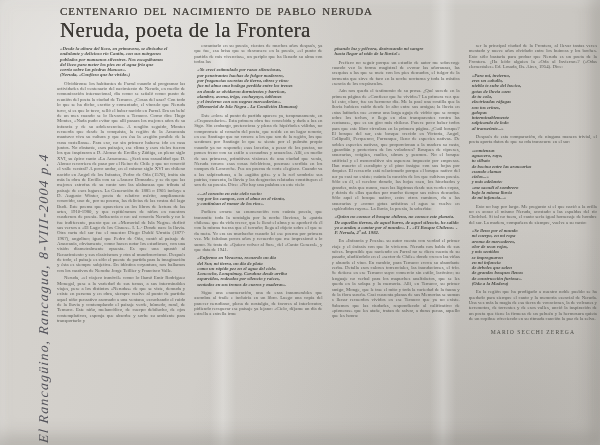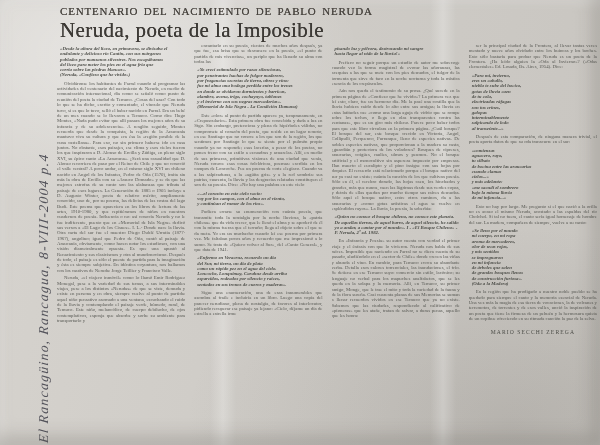--- a/index.html
+++ b/index.html
@@ -40,21 +40,21 @@
 <body>
 
 <div class="page">
   <div class="streak" style="left:210px"></div>
   <div class="streak" style="left:430px"></div>
 
   <div class="annotation">El Rancagüino, Rancagua, 8-VIII-2004 p.4</div>
 
   <div class="header">
     <div class="kicker">CENTENARIO DEL NACIMIENTO DE PABLO NERUDA</div>
-    <div class="title">Neruda, poeta de la Imposible</div>
+    <div class="title">Neruda, poeta de la Frontera</div>
   </div>
 
   <div class="columns">
       <div class="col">
         <div class="quote">«Desde la altura del liceo, en primavera, se divisaba el
 ondulante y delicioso río Cautín, con sus márgenes
 poblados por manzanos silvestres. Nos escapábamos
 del liceo  para meter los pies en el agua fría que
 corría sobre las piedras blancas».
 (Neruda,  «Confieso que he vivido»)</div>

